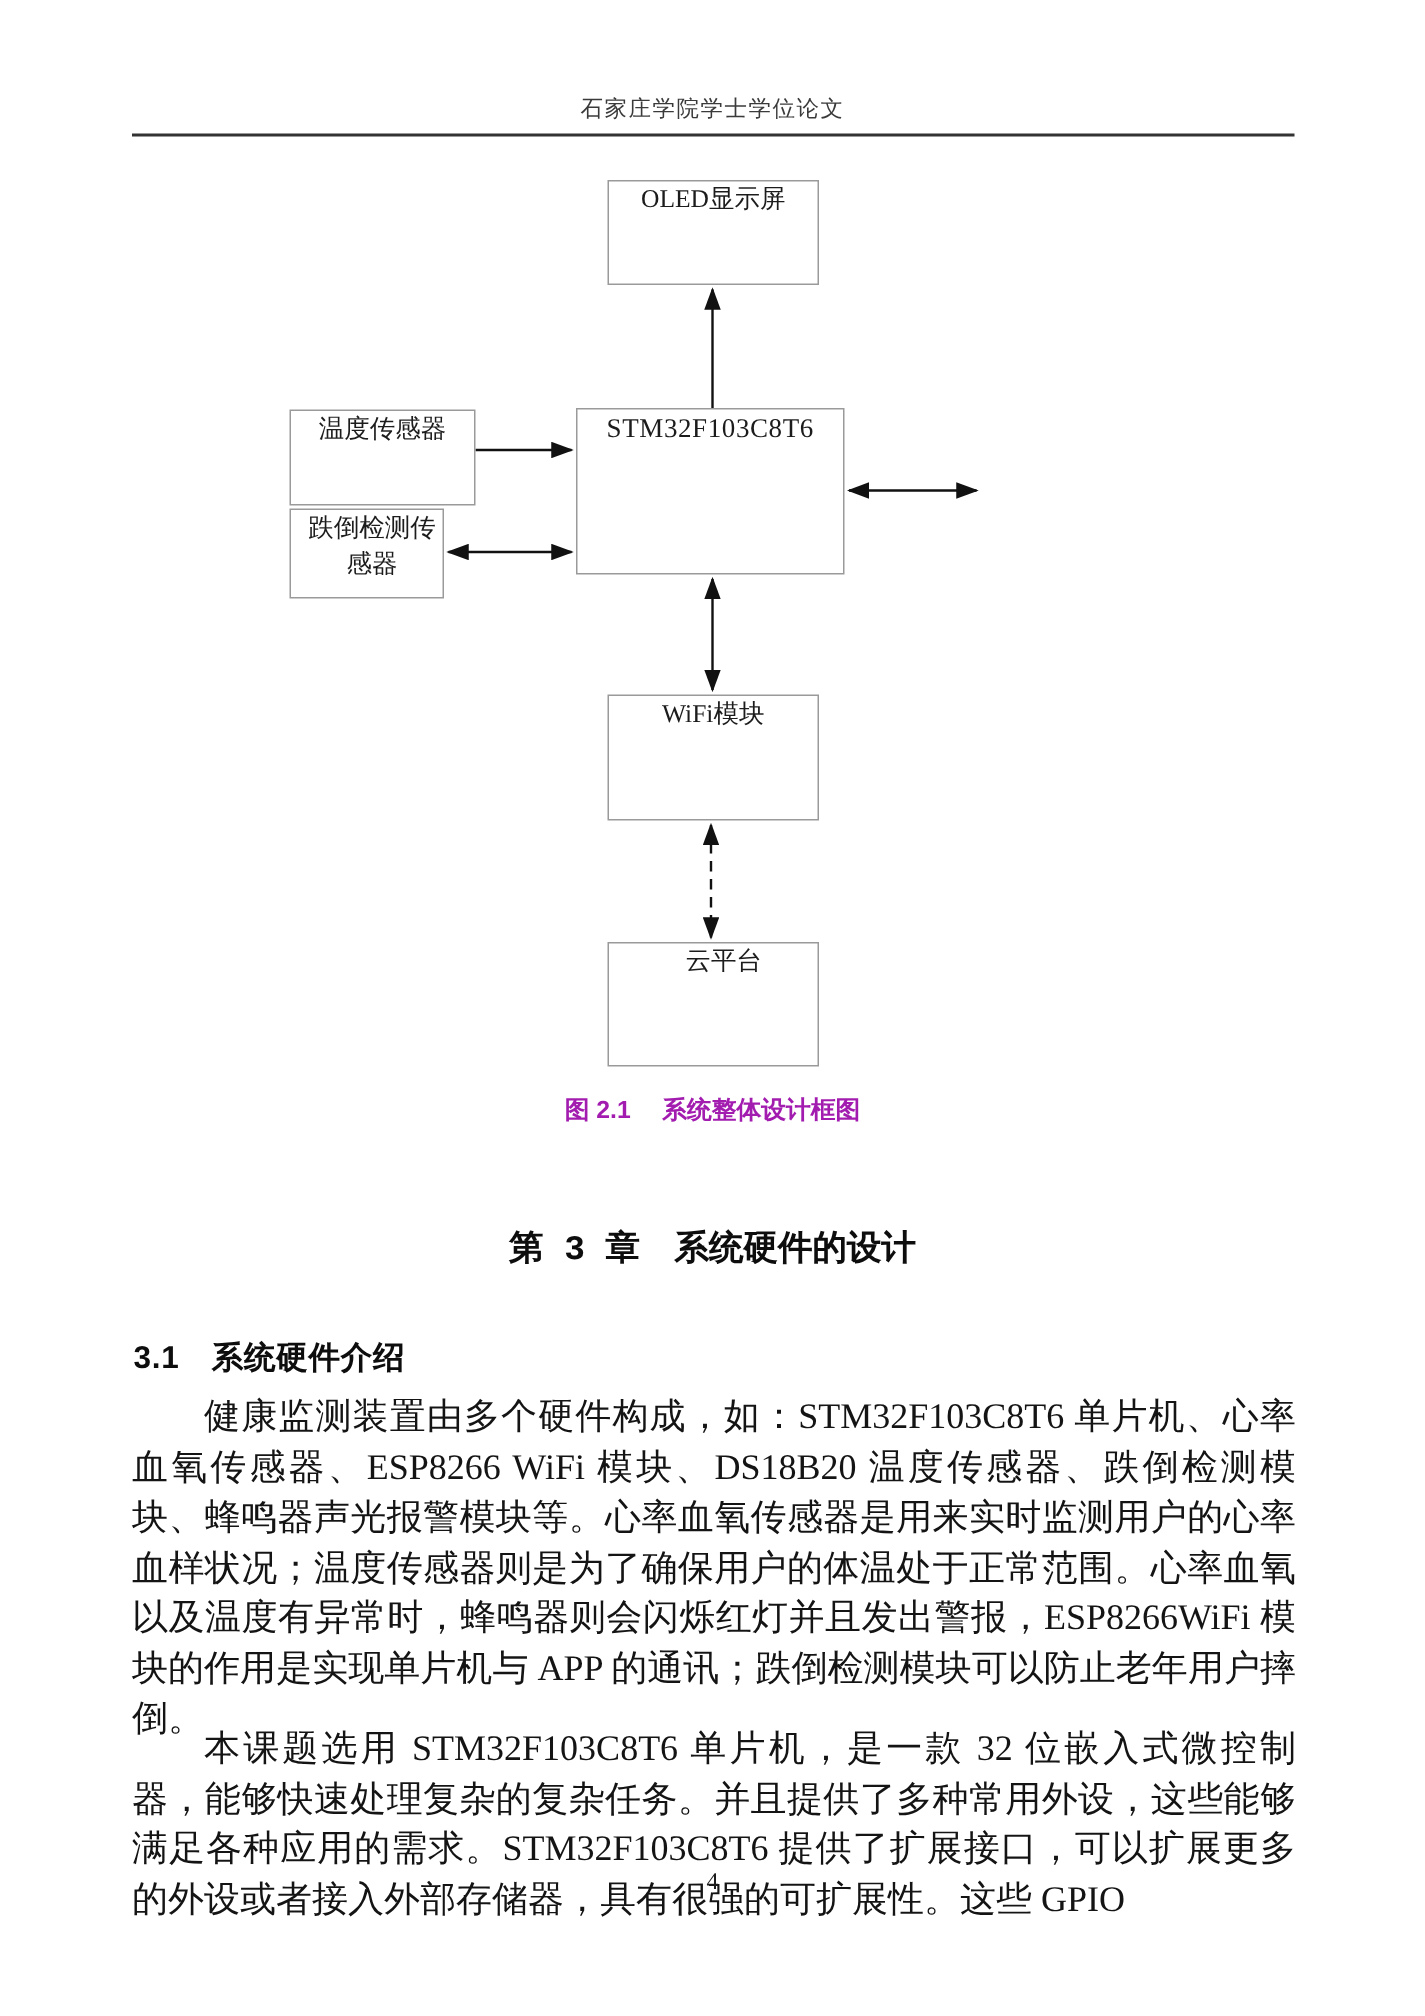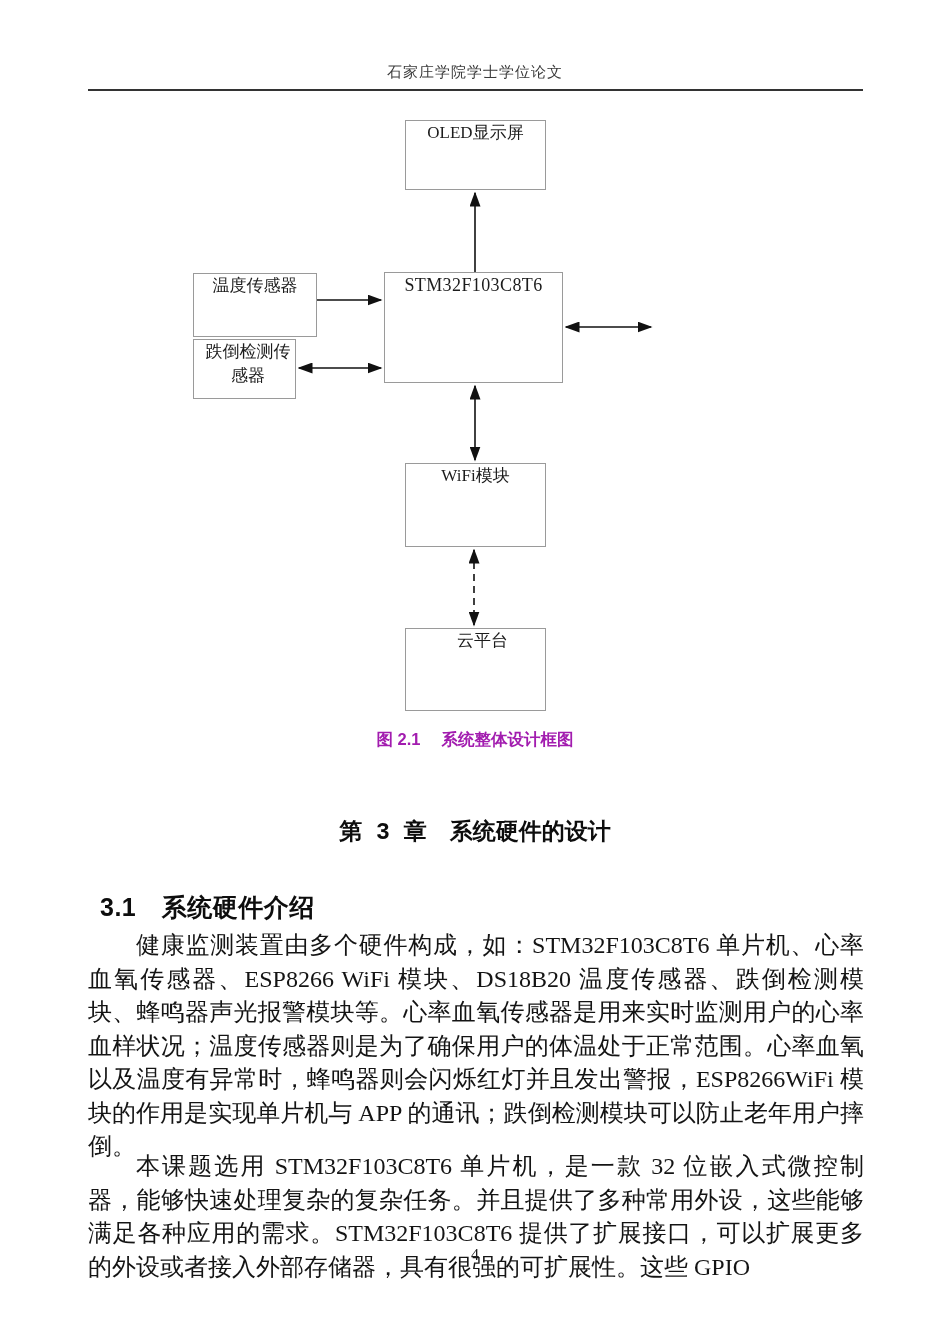--- a/index.html
+++ b/index.html
@@ -44,23 +44,23 @@
     font-family:"Liberation Sans","DejaVu Sans",sans-serif;
     font-weight:bold;font-size:16.5px;color:#a21caf;
   }
   
   .chapter-title{
     position:absolute;top:816px;left:0;width:950px;text-align:center;
     font-family:Liberation Mono, monospace;
     font-weight:bold;font-size:23px;color:#0d0d0d;margin:0;
   }
   .section-title{
-    position:absolute;top:891px;left:100px;
+    position:absolute;top:891px;left:89px;
     font-family:"Liberation Sans","DejaVu Sans",sans-serif;
-    font-weight:bold;font-size:25px;color:#0d0d0d;margin:0;letter-spacing:.5px;text-align:right;
+    font-weight:bold;font-size:21px;color:#0d0d0d;margin:0;letter-spacing:.5px;text-align:right;
   }
   .body-para{
     position:absolute;left:88px;width:776px;margin:0;
     font-size:24px;line-height:33.5px;
     text-align:justify;text-indent:2em;color:#141414;
   }
   .para-1{top:929px;}
   .para-2{top:1150px;}
   .subsection-title{
     position:absolute;top:1116px;left:132px;

